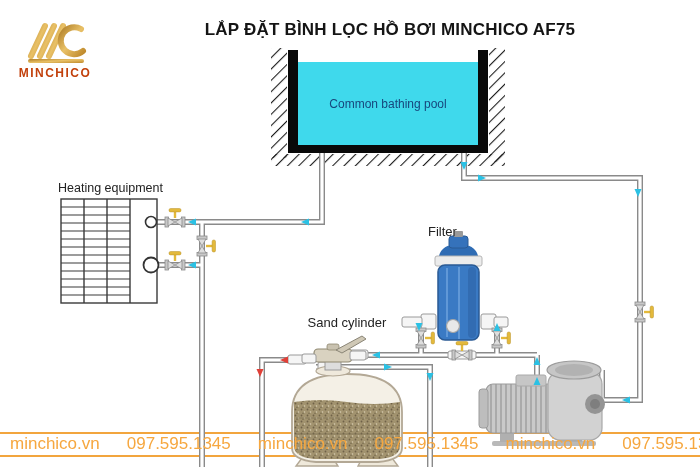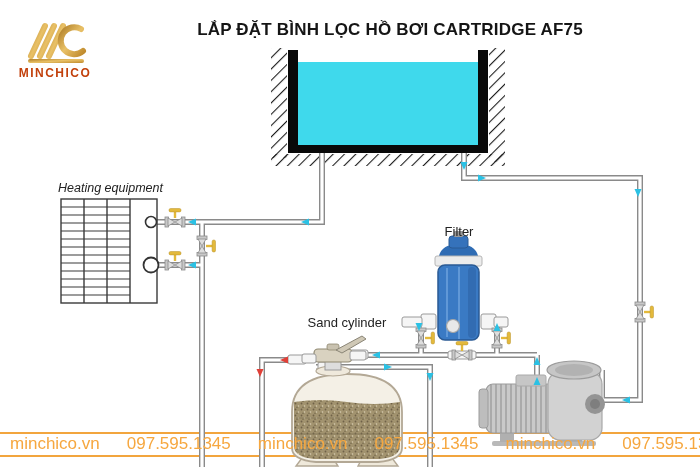--- a/index.html
+++ b/index.html
@@ -13,23 +13,23 @@
     left:14px;top:66px;width:82px;text-align:center;
     font-size:12px;font-weight:bold;letter-spacing:1.5px;color:#c2410c;z-index:4;
   }
   
   #page-title{
     left:150px;top:20px;width:480px;text-align:center;
     font-size:17px;font-weight:bold;color:#151515;letter-spacing:.2px;z-index:4;
   }
   
   .dlabel{color:#222;font-size:12.5px;z-index:4;}
-  #heater-label{left:58px;top:181px;width:120px;font-style:italic;}
+  #heater-label{left:58px;top:181px;width:120px;}
   #pool-label{left:298px;top:97px;width:180px;text-align:center;font-size:12px;color:#17477d;}
-  #filter-label{left:428px;top:224px;width:62px;text-align:center;font-size:13px;}
+  #filter-label{left:428px;top:224px;width:62px;font-size:13px;}
   #sand-label{left:292px;top:315px;width:110px;text-align:center;font-size:13px;}
   #pump-label{left:484px;top:447px;width:110px;text-align:center;font-size:12.5px;color:#333;}
   
   #footer-band{
     left:0;top:432px;width:700px;height:21px;z-index:1;
     border-top:2px solid #f2a53e;border-bottom:2px solid #f2a53e;background:transparent;
   }
   #footer-text{
     left:10px;top:434px;width:700px;height:20px;z-index:3;
     display:flex;gap:27px;white-space:nowrap;overflow:hidden;
@@ -218,23 +218,24 @@
     <g stroke="url(#gold)" stroke-width="6" stroke-linecap="round" fill="none">
       <path d="M31 56 L45 26"></path>
       <path d="M40 56 L54 26"></path>
       <path d="M49 56 L63 26"></path>
       <path d="M81 29 A13.5 13.5 0 1 0 83 51"></path>
       <rect x="28" y="59" width="56" height="4" rx="2" fill="url(#gold)" stroke="none"></rect>
     </g>
   </svg>
 
   <div class="abs" id="logo-text">MINCHICO</div>
-  <div class="abs" id="page-title">LẮP ĐẶT BÌNH LỌC HỒ BƠI CARTRIDGE AF75</div>
+  <div class="abs" id="page-title">LẮP ĐẶT BÌNH LỌC HỒ BƠI MINCHICO AF75</div>
 
   <div class="abs dlabel" id="heater-label">Heating equipment</div>
+  <div class="abs dlabel" id="pool-label">Common bathing pool</div>
   <div class="abs dlabel" id="filter-label">Filter</div>
   <div class="abs dlabel" id="sand-label">Sand cylinder</div>
 
   <div class="abs" id="footer-text">
     <span>minchico.vn</span>
     <span>097.595.1345</span>
     <span>minchico.vn</span>
     <span>097.595.1345</span>
     <span>minchico.vn</span>
     <span>097.595.1345</span>

